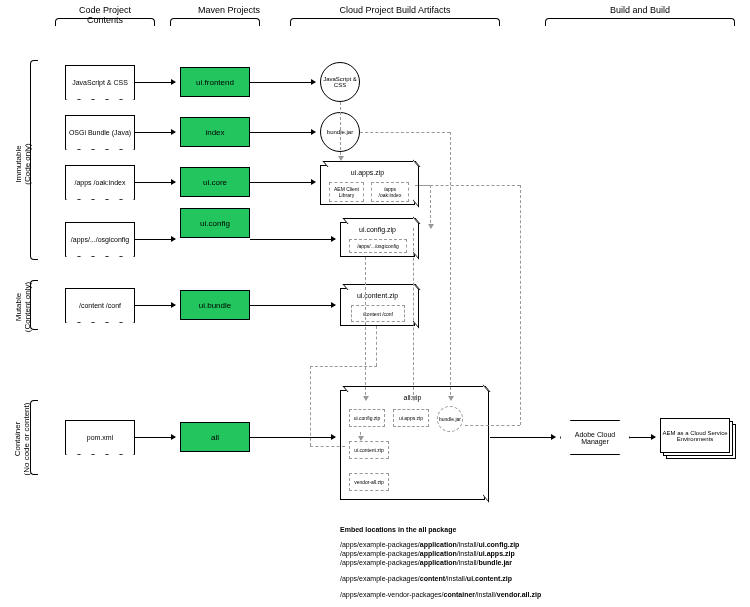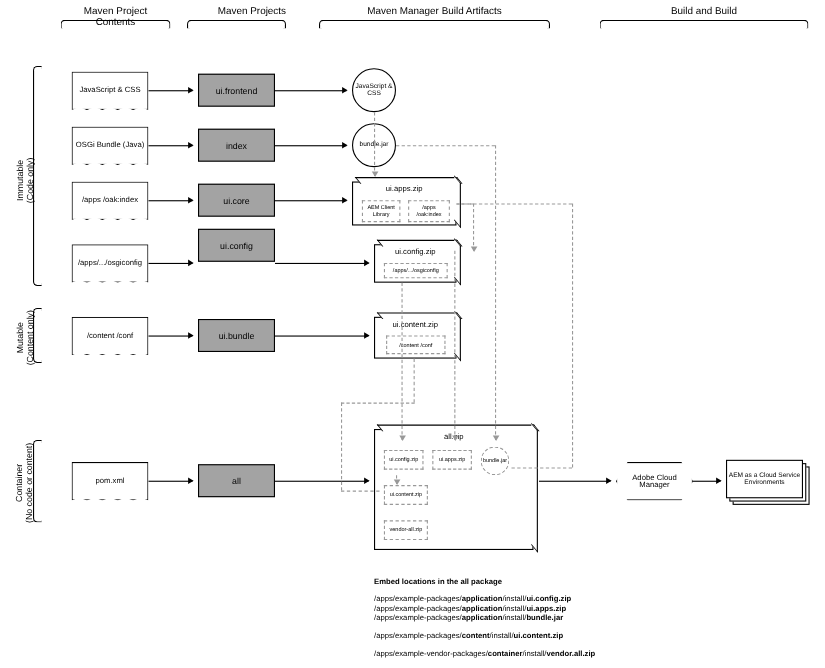--- a/index.html
+++ b/index.html
@@ -57,21 +57,21 @@
     .proj-box {
       position: absolute;
       width: 70px;
       height: 30px;
       border: 1px solid #000;
       display: flex;
       align-items: center;
       justify-content: center;
       text-align: center;
       font-size: 8px;
-      background: #a3a3a3;
+      background: #22c55e;
     }
     .circle {
       position: absolute;
       width: 40px;
       height: 40px;
       border: 1px solid #000;
       border-radius: 50%;
       display: flex;
       align-items: center;
       justify-content: center;
@@ -199,27 +199,27 @@
       line-height: 1.3;
     }
     .footer-title {
       font-weight: bold;
     }
     .bold { font-weight: bold; }
   </style>
 </head>
 <body>
 
-<div class="col-header" style="left:60px;top:5px;width:90px">Maven Project Contents</div>
+<div class="col-header" style="left:60px;top:5px;width:90px">Code Project Contents</div>
 <div class="brace-h" style="left:55px;top:18px;width:100px"></div>
 
 <div class="col-header" style="left:189px;top:5px;width:80px">Maven Projects</div>
 <div class="brace-h" style="left:170px;top:18px;width:90px"></div>
 
-<div class="col-header" style="left:320px;top:5px;width:150px">Maven Manager Build Artifacts</div>
+<div class="col-header" style="left:320px;top:5px;width:150px">Cloud Project Build Artifacts</div>
 <div class="brace-h" style="left:290px;top:18px;width:210px"></div>
 
 <div class="col-header" style="left:580px;top:5px;width:120px">Build and Build</div>
 <div class="brace-h" style="left:545px;top:18px;width:190px"></div>
 
 <div class="brace-v" style="left:30px;top:60px;height:200px"></div>
 <div class="row-label" style="left:-17px;top:155px;width:80px">Immutable<br>(Code only)</div>
 
 <div class="brace-v" style="left:30px;top:280px;height:50px"></div>
 <div class="row-label" style="left:-17px;top:298px;width:80px">Mutable<br>(Content only)</div>

